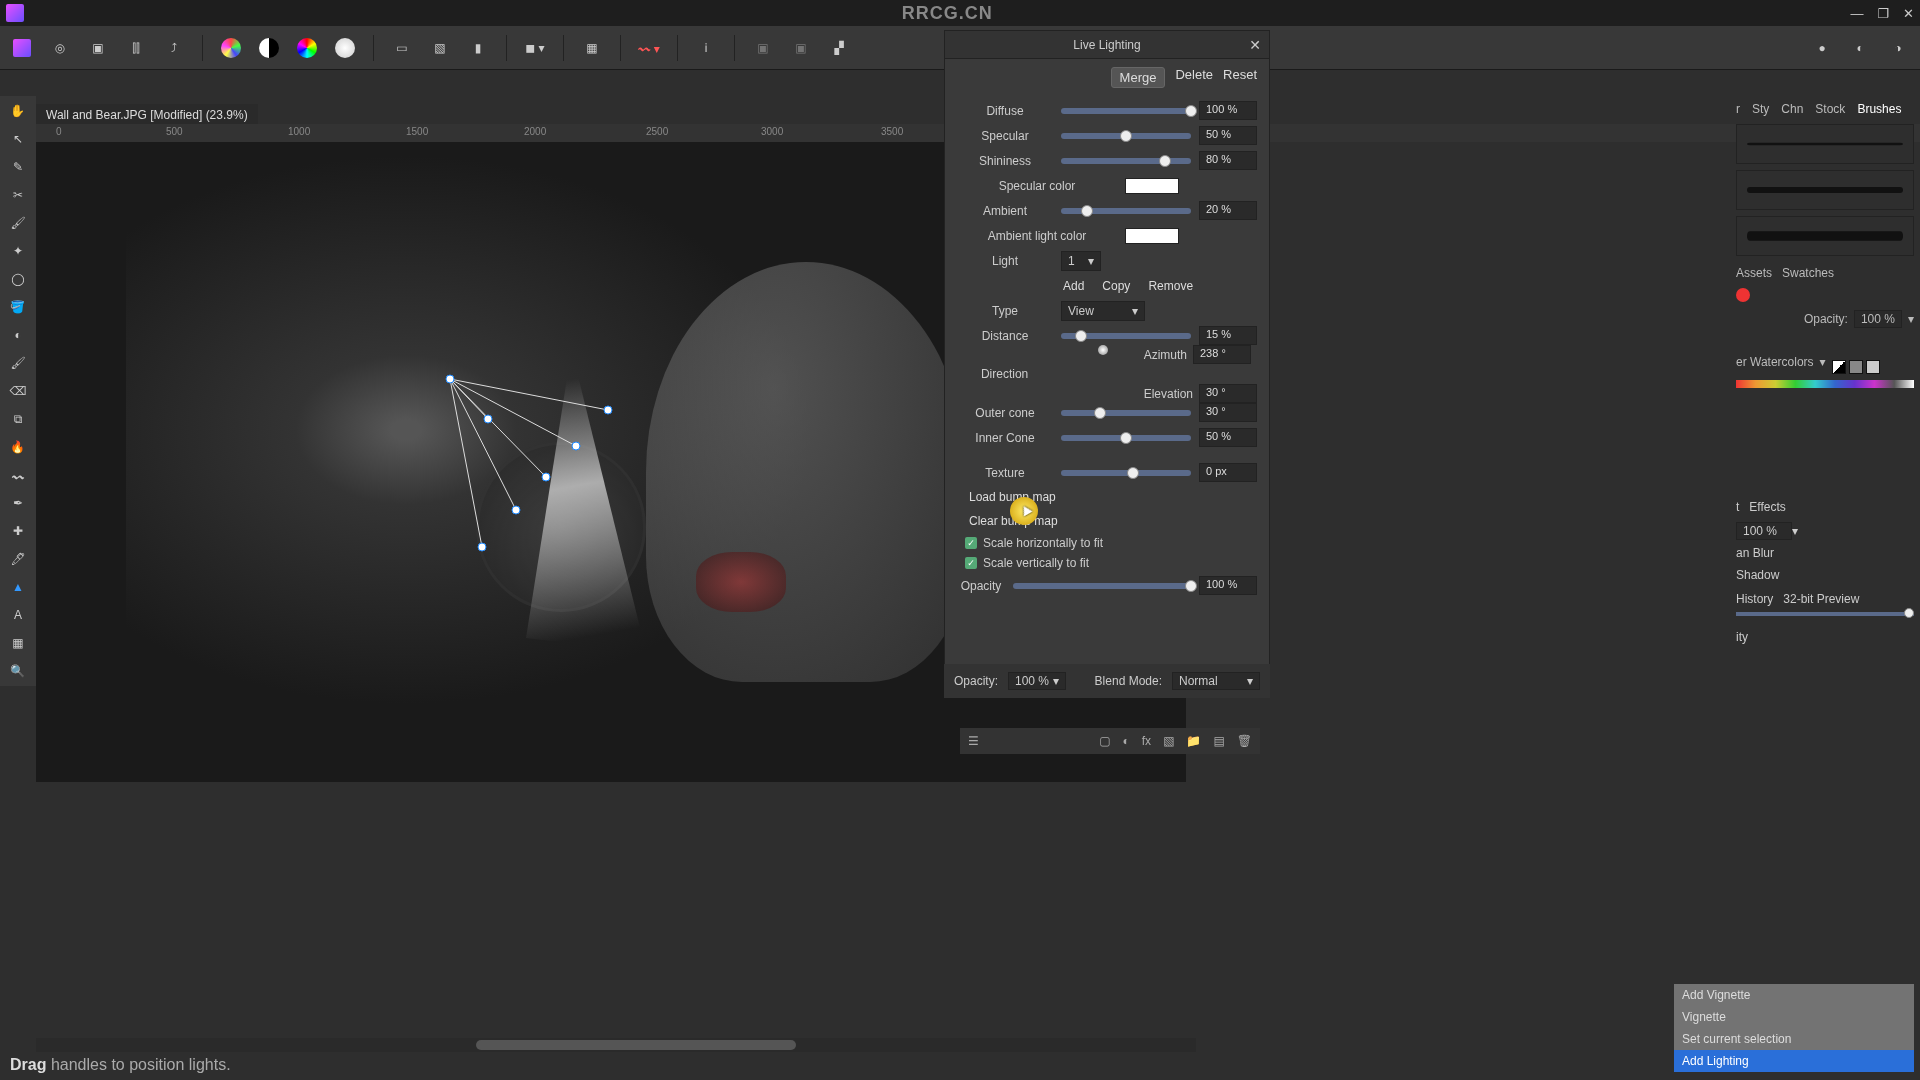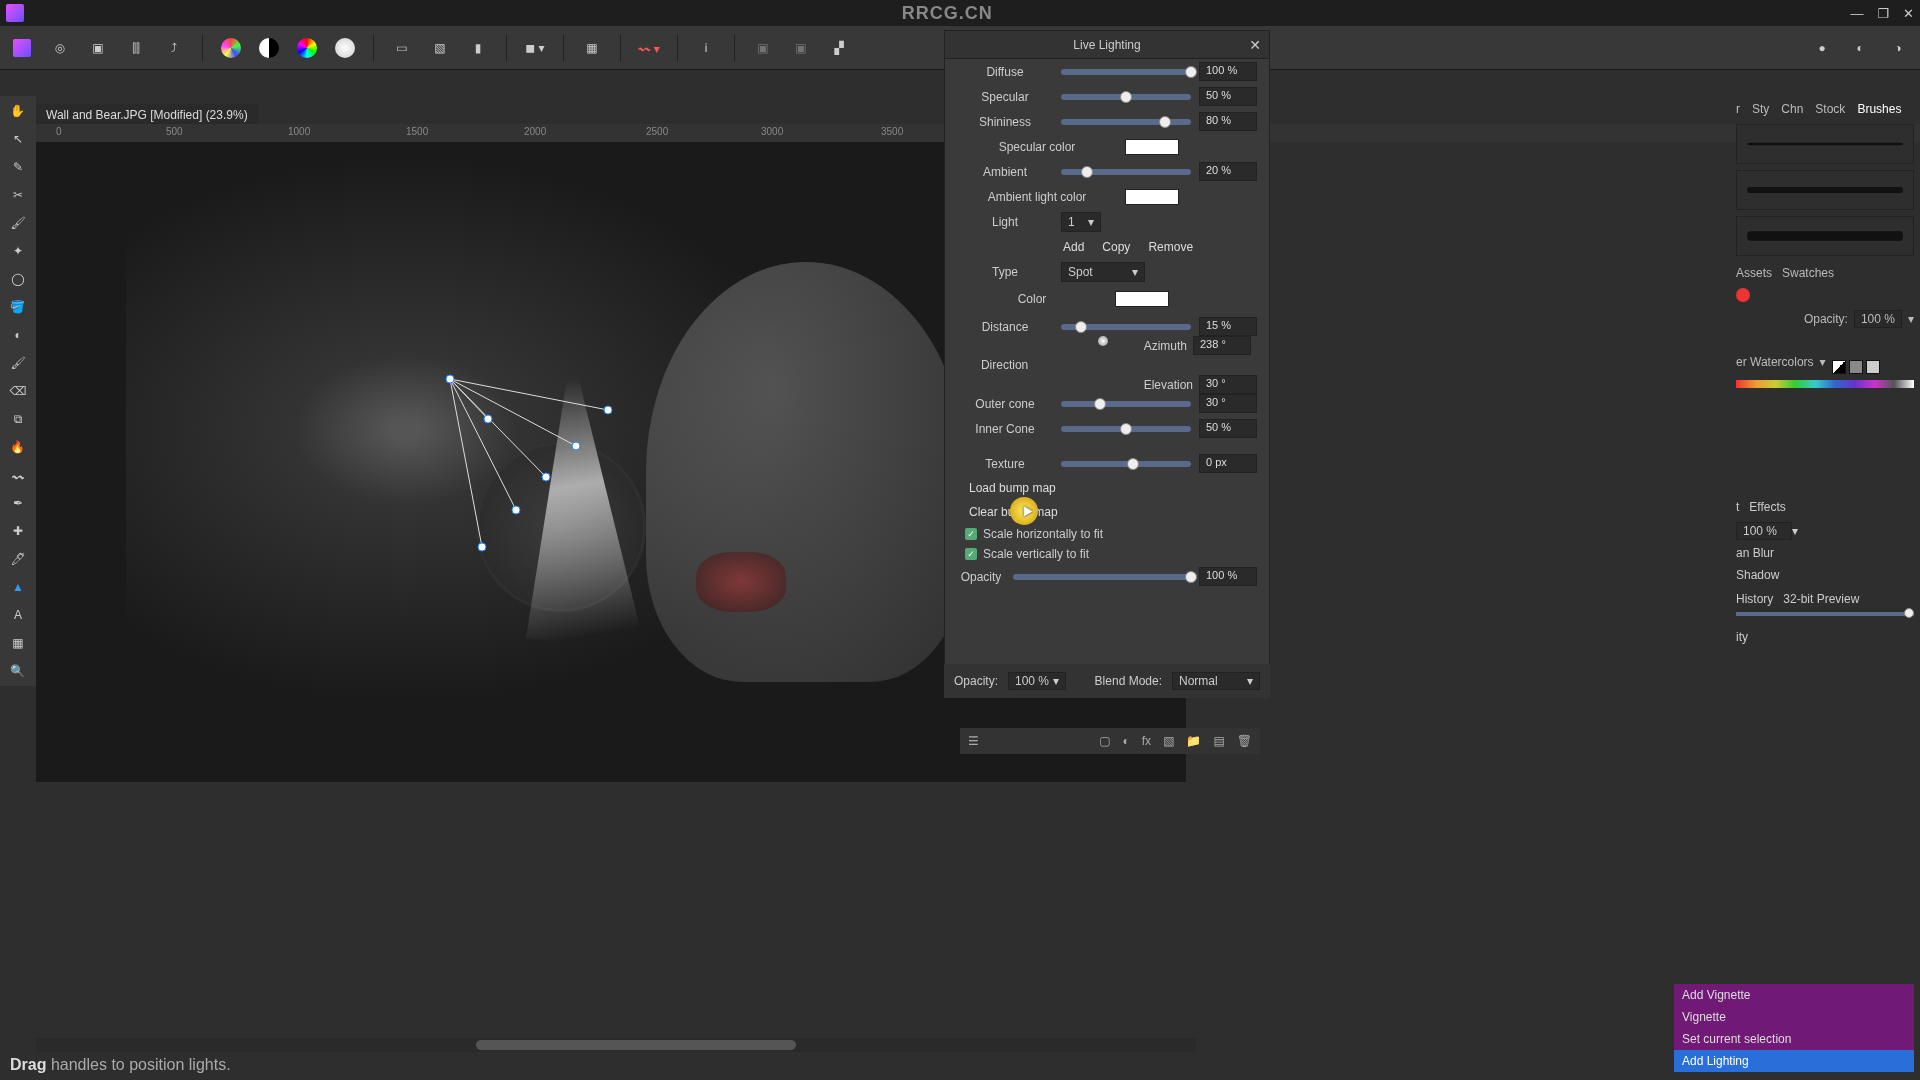--- a/index.html
+++ b/index.html
@@ -86,21 +86,21 @@
 
 
 .br-panel { position: absolute; right: 6px; top: 500px; width: 178px; font-size: 12px; color: #ccc; }
 .br-panel .tabs { display: flex; gap: 10px; margin-bottom: 6px; }
 .br-panel .line { height: 22px; display: flex; align-items: center; }
 .br-panel .pctbox { background:#2a2a2a; border:1px solid #222; padding:1px 6px; width:56px; }
 .br-panel .slider { height: 4px; background:#5a6a8a; margin: 6px 0 10px; position:relative; }
 .br-panel .slider .k { position:absolute; right:0; top:-4px; width:10px; height:10px; border-radius:50%; background:#eee; border:1px solid #888; }
 
 
-.layer-list { position: absolute; right: 6px; bottom: 8px; width: 240px; background: #701a75; font-size: 12px; }
+.layer-list { position: absolute; right: 6px; bottom: 8px; width: 240px; background: #737373; font-size: 12px; }
 .layer-list .item { height: 22px; display:flex; align-items:center; padding:0 8px; color:#ddd; }
 .layer-list .item.selected { background:#2a6fd9; color:#fff; }
 
 
 .ll-bottom { position:absolute; left: 944px; top: 664px; width: 326px; height: 34px; background:#333; display:flex; align-items:center; gap:10px; padding:0 10px; font-size:12px; color:#ccc; }
 .ll-bottom .val { width: 58px; height: 18px; background:#2a2a2a; border:1px solid #222; padding:0 6px; display:flex; align-items:center; justify-content:space-between; }
 
 
 .layer-footer { position: absolute; left: 960px; top: 728px; width: 300px; height: 26px; background:#333; display:flex; align-items:center; gap:12px; padding:0 8px; color:#aaa; }
 .layer-footer .sp { flex:1; }
@@ -228,20 +228,25 @@
 <div class="scroll-h">
     <div class="thumb"></div>
   </div>
 <div class="status-bar"><b>Drag</b><span> handles to position lights.</span></div>
 
 <div class="ll-panel">
   <div class="ll-head">
     <span>Live Lighting</span>
     <span class="ll-close">✕</span>
   </div>
+  <div class="ll-actions">
+    <span class="btn primary">Merge</span>
+    <span class="btn">Delete</span>
+    <span class="btn">Reset</span>
+  </div>
   <div class="ll-body">
     <div class="row">
         <span class="lbl">Diffuse</span>
         <div class="slider">
           <div class="knob" style="left:100%"></div>
         </div>
         <div class="val">100 %</div>
       </div>
     <div class="row">
         <span class="lbl">Specular</span>
@@ -282,27 +287,23 @@
     <div class="row">
         <div class="links">
       <span>Add</span>
       <span>Copy</span>
       <span>Remove</span>
     </div>
       </div>
     <div class="row">
         <span class="lbl">Type</span>
         <div class="drop">
-          <span>Spot</span>
+          <span>View</span>
           <span>▾</span>
         </div>
-      </div>
-    <div class="row" style="height:30px">
-        <span class="lbl" style="width:150px">Color</span>
-        <div class="swatch"></div>
       </div>
     <div class="row">
         <span class="lbl">Distance</span>
         <div class="slider">
           <div class="knob" style="left:15%"></div>
         </div>
         <div class="val">15 %</div>
       </div>
     <div class="row" style="height:52px">
         <span class="lbl">Direction</span>

